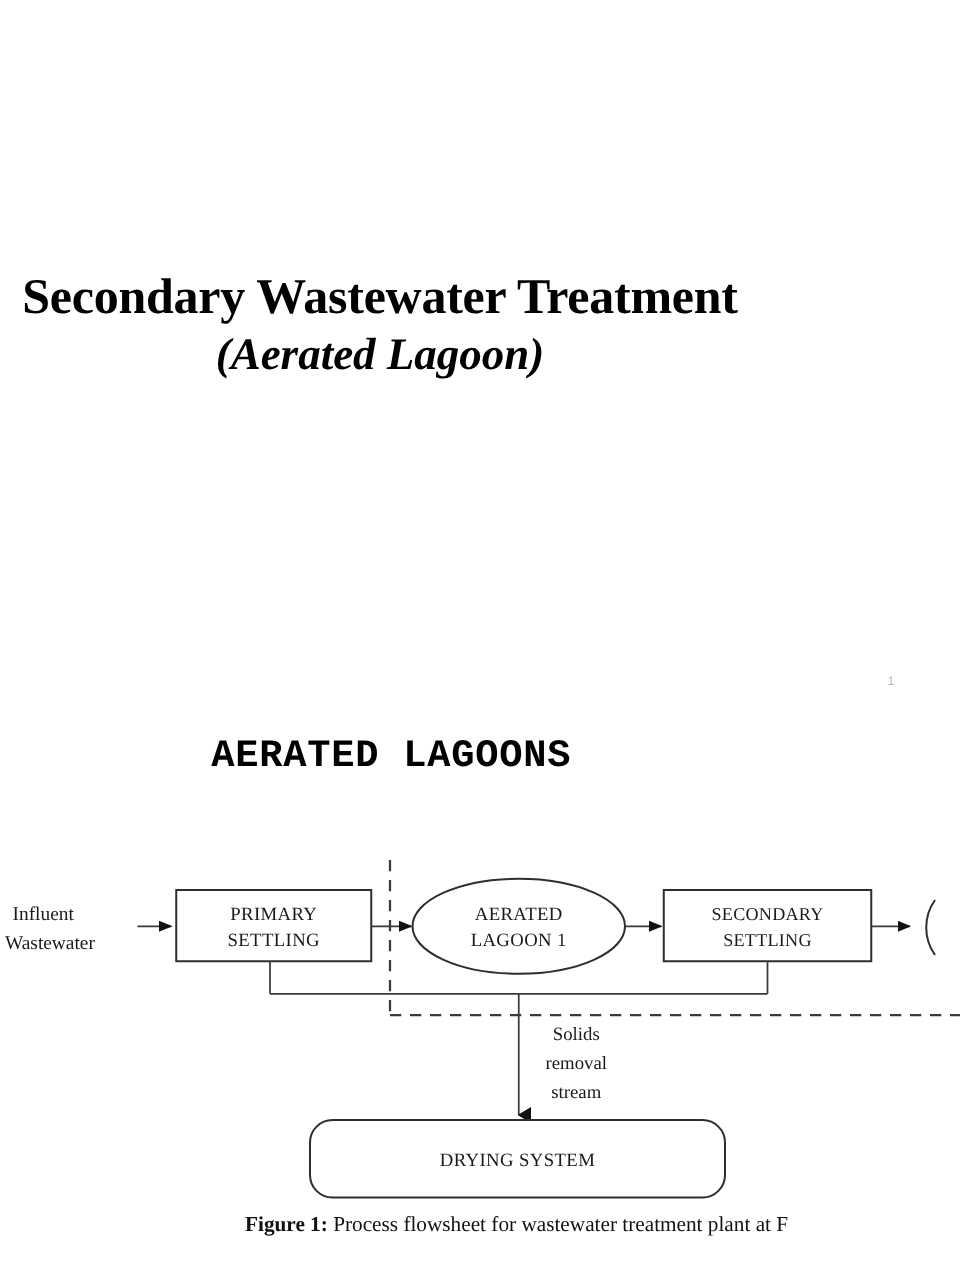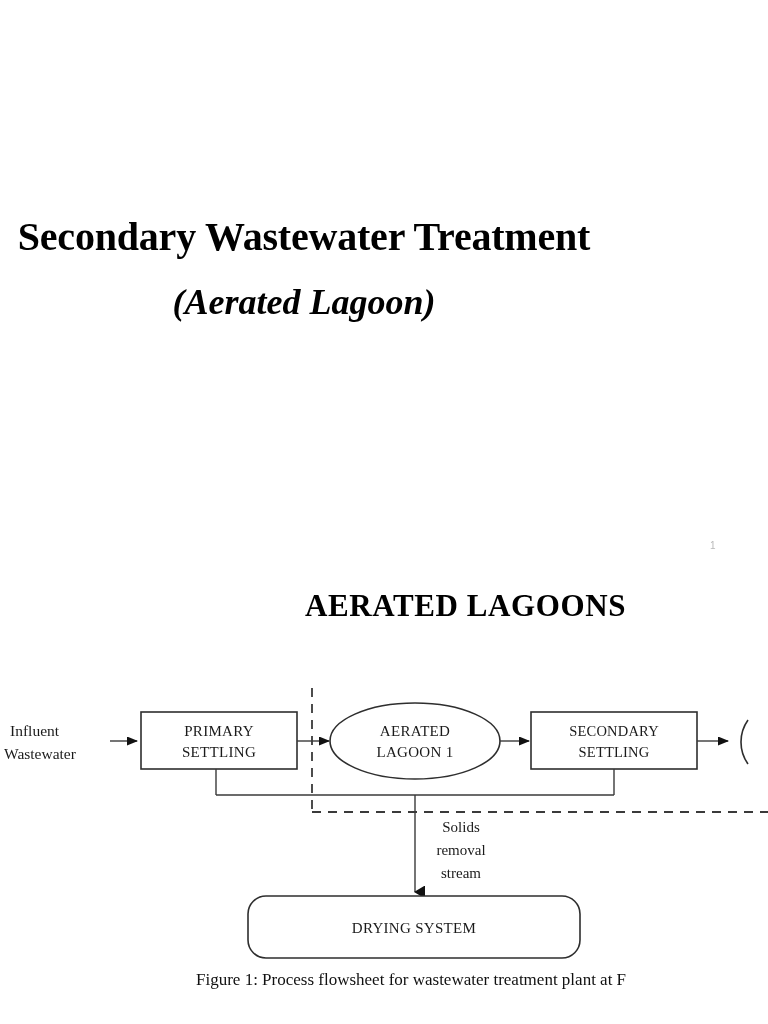--- a/index.html
+++ b/index.html
@@ -37,42 +37,42 @@
     color: #000;
     white-space: nowrap;
   }
   #title-line2 {
     font-family: "Liberation Serif", "DejaVu Serif", serif;
     font-weight: bold;
     font-style: italic;
     font-size: 36px;
     line-height: 44px;
     color: #000;
-    margin-top: 20px;
+    margin-top: 1px;
     white-space: nowrap;
   }
 
   
   #page-number {
     position: absolute;
     left: 710px;
     top: 540px;
     font-family: "Liberation Sans", "DejaVu Sans", sans-serif;
     font-size: 10px;
     color: #b8b8b8;
   }
 
   
   #section-heading {
     position: absolute;
     left: 0;
     top: 588px;
     width: 626px;
-    text-align: right;
-    font-family: Liberation Serif, serif;
+    text-align: center;
+    font-family: Liberation Mono, monospace;
     font-weight: bold;
     font-size: 31px;
     letter-spacing: 0.6px;
     color: #000;
   }
 
   
   #figure-area {
     position: absolute;
     left: 0;
@@ -134,21 +134,21 @@
     position: absolute;
     left: 196px;
     top: 970px;
     width: 760px;
     font-family: "Liberation Serif", "DejaVu Serif", serif;
     font-size: 17px;
     color: #111;
     white-space: nowrap;
   }
   #caption-label {
-    font-weight: normal;
+    font-weight: bold;
   }
 </style>
 </head>
 <body>
 
 <div id="slide">
 
   <div id="title-block">
     <div id="title-line1">Secondary Wastewater Treatment</div>
     <div id="title-line2">(Aerated Lagoon)</div>

